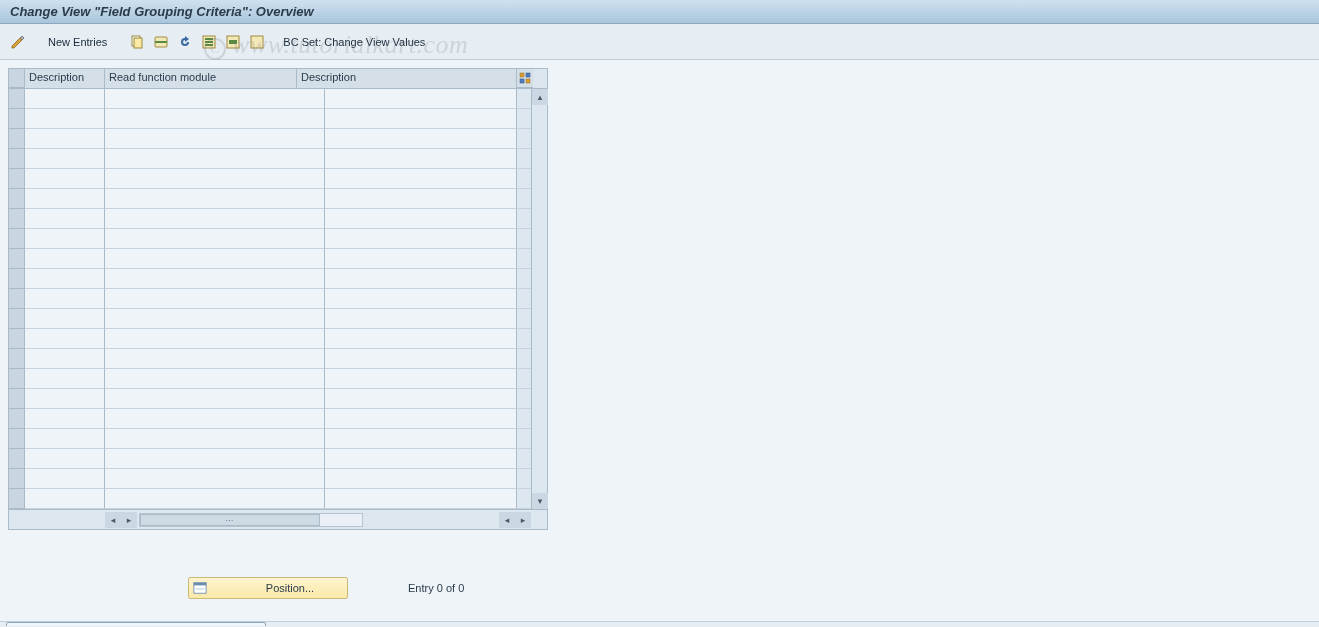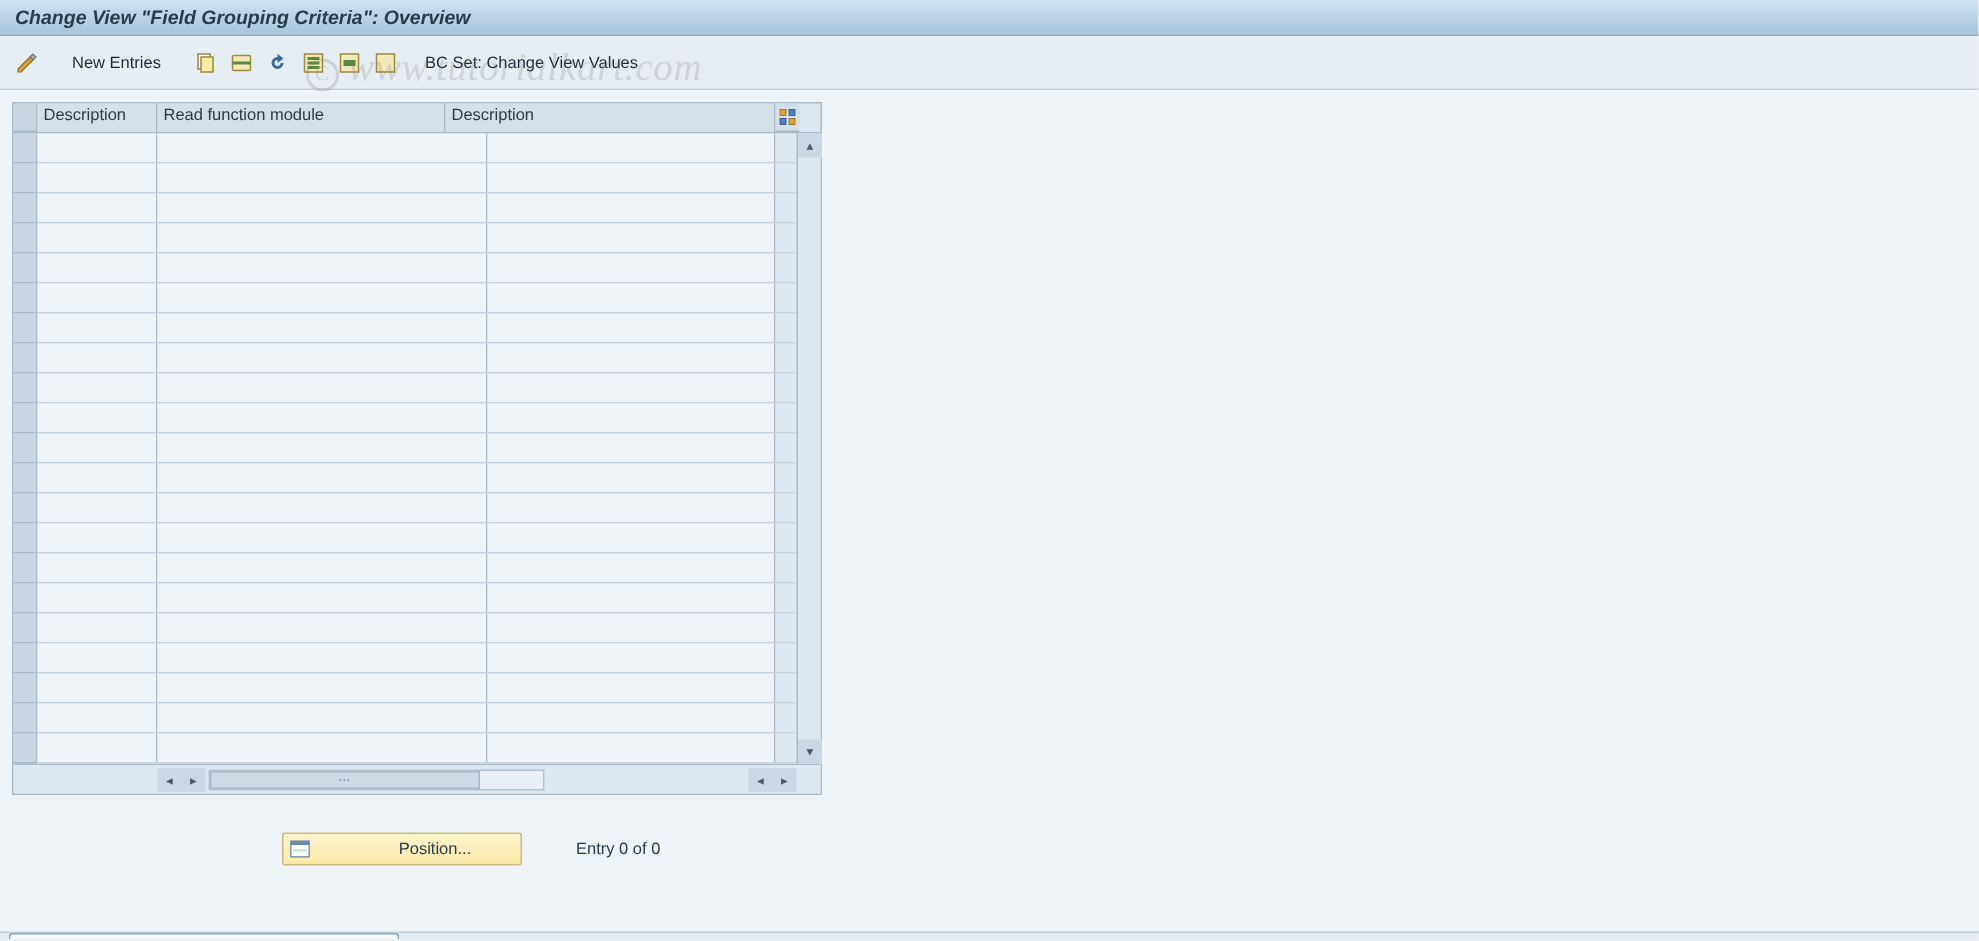--- a/index.html
+++ b/index.html
@@ -164,21 +164,21 @@
     .hscroll-thumb .grip {
       position:absolute; left:50%; top:50%; transform:translate(-50%,-50%);
       font-size:8px; color:#6a7a8a; letter-spacing:1px;
     }
     .hscroll-gap { flex: 1; }
 
     
     .footer-bar {
       position: absolute;
       left: 8px;
-      top: 555px;
+      top: 577px;
       width: 540px;
       display: flex;
       align-items: center;
     }
     .position-btn {
       margin-left: 180px;
       width: 160px;
       height: 22px;
       background: linear-gradient(to bottom, #fff4cf 0%, #f9e9a8 100%);
       border: 1px solid #c9b97a;
@@ -189,21 +189,21 @@
       gap: 30px;
       border-radius: 2px;
     }
     .position-btn .lbl {
       flex: 1;
       text-align: center;
       font-size: 11px;
       color: #2a3b4c;
     }
     .entry-label {
-      margin-left: 36px;
+      margin-left: 60px;
       font-size: 11px;
       color: #2a3b4c;
     }
 
     
     .watermark {
       position: absolute;
       top: 30px;
       left: 204px;
       font-size: 26px;

